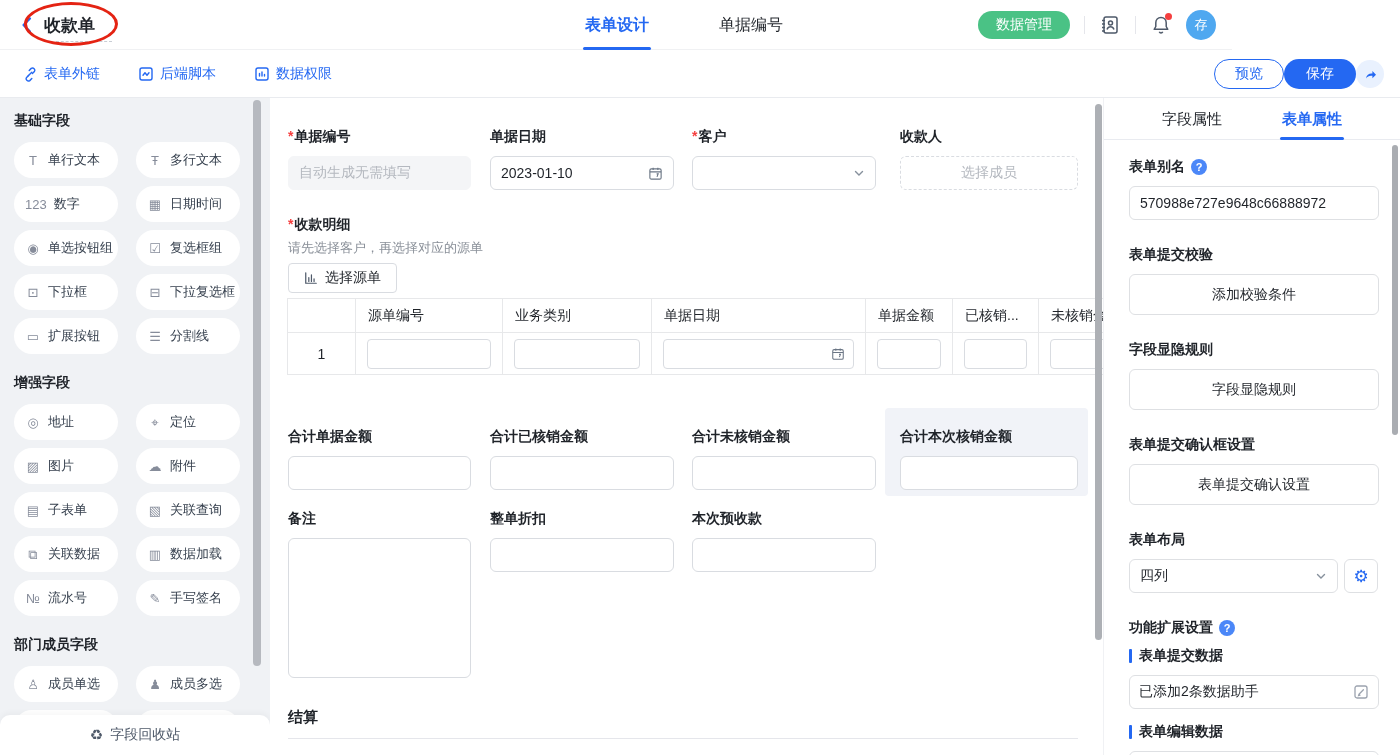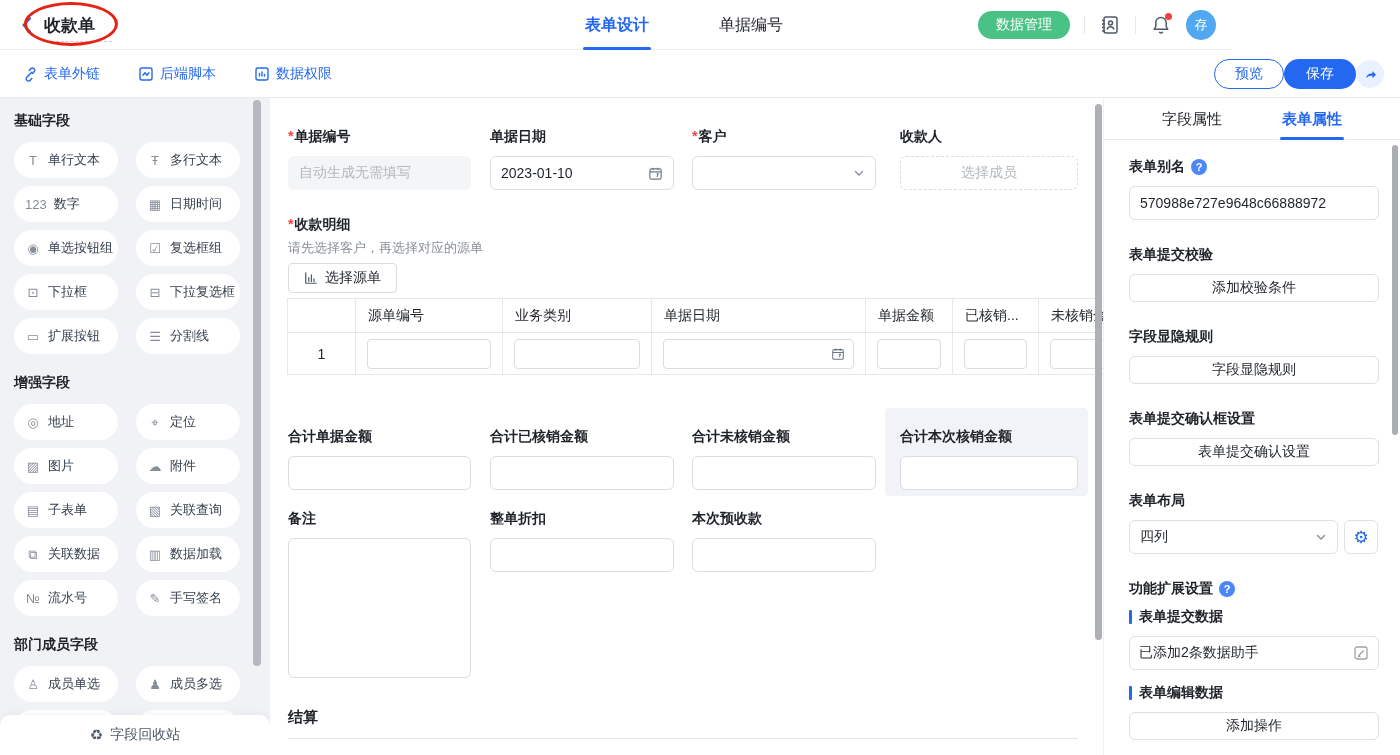--- a/index.html
+++ b/index.html
@@ -75,21 +75,21 @@
   .panel { position:absolute; top:98px; left:1103px; width:297px; height:657px; background:#fff; border-left:1px solid #f0f1f4; overflow:hidden; }
   .p-tabs { height:42px; display:flex; justify-content:center; gap:56px; border-bottom:1px solid #e9ebf0; }
   .p-tab { height:42px; display:flex; align-items:center; font-size:15px; color:#1f2329; cursor:pointer; position:relative; padding:0 2px; }
   .p-tab.active { color:#2468f2; font-weight:bold; }
   .p-tab.active::after { content:""; position:absolute; left:0; right:0; bottom:0; height:3px; background:#2468f2; border-radius:2px; }
   .p-body { padding:18px 22px 0 25px; }
   .p-label { font-size:14px; font-weight:bold; color:#1f2329; display:flex; align-items:center; gap:6px; }
   .p-label.mt { margin-top:26px; }
   .help-dot { width:16px; height:16px; border-radius:50%; background:#4b87f8; color:#fff; font-size:11px; font-weight:bold; display:inline-flex; align-items:center; justify-content:center; cursor:pointer; }
   .p-input { margin-top:10px; width:250px; height:34px; border:1px solid #dee0e3; border-radius:6px; display:flex; align-items:center; padding:0 10px; font-size:14px; color:#1f2329; background:#fff; }
-  .p-btn { margin-top:10px; width:250px; height:28px; border:1px solid #dee0e3; border-radius:6px; background:#fff; font-size:14px; color:#1f2329; cursor:pointer; display:flex; align-items:center; justify-content:center; }
+  .p-btn { margin-top:10px; width:250px; height:41px; border:1px solid #dee0e3; border-radius:6px; background:#fff; font-size:14px; color:#1f2329; cursor:pointer; display:flex; align-items:center; justify-content:center; }
   .layout-row { margin-top:10px; display:flex; gap:6px; }
   .p-select { width:210px; height:34px; border:1px solid #dee0e3; border-radius:6px; display:flex; align-items:center; padding:0 10px; font-size:14px; color:#1f2329; cursor:pointer; }
   .p-select .grow { flex:1; }
   .gear-btn { width:34px; height:34px; border:1px solid #dee0e3; border-radius:6px; background:#fff; color:#2468f2; font-size:17px; display:flex; align-items:center; justify-content:center; cursor:pointer; }
   .sub-label { margin-top:10px; font-size:14px; font-weight:bold; color:#1f2329; display:flex; align-items:center; gap:7px; }
   .sub-label.mt14 { margin-top:14px; }
   .blue-bar { width:3px; height:14px; background:#2468f2; border-radius:1px; }
   .helper-box { margin-top:10px; width:250px; height:34px; border:1px solid #dee0e3; border-radius:6px; display:flex; align-items:center; padding:0 9px; font-size:14px; color:#1f2329; }
   .helper-box .grow { flex:1; }
   .panel-scroll { position:absolute; right:2px; top:47px; width:6px; height:290px; background:#aaadb2; border-radius:3px; }

